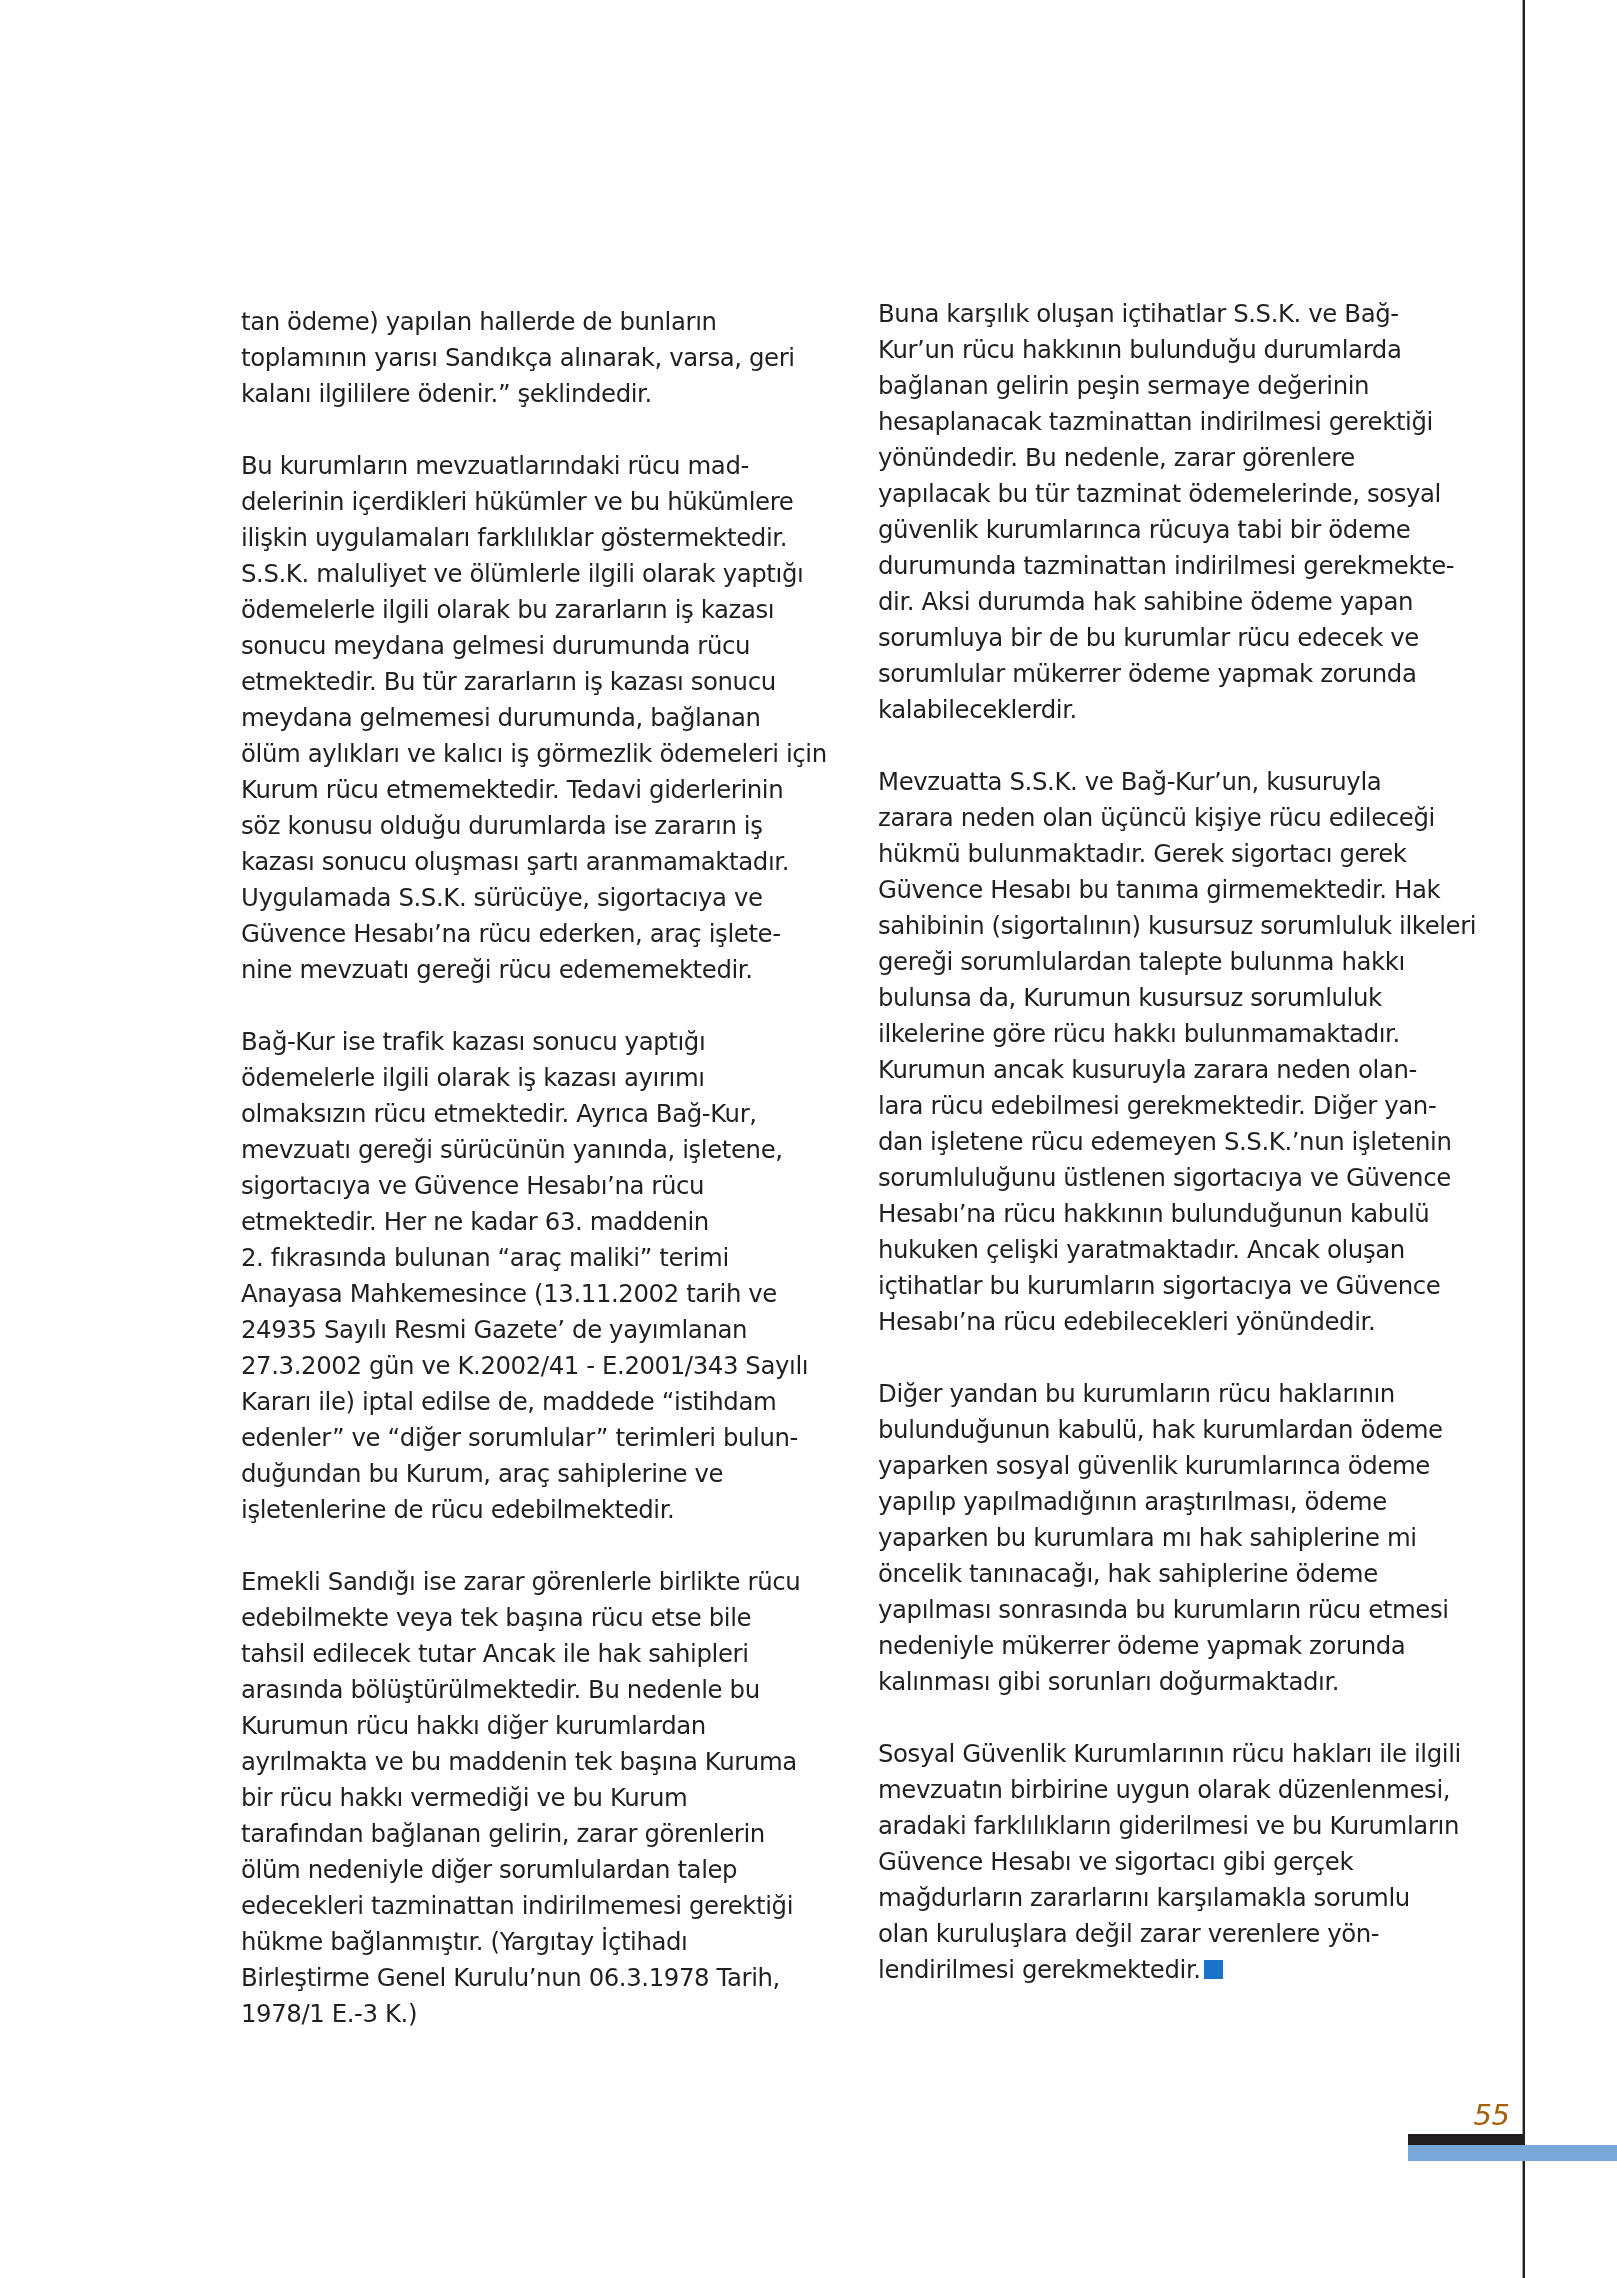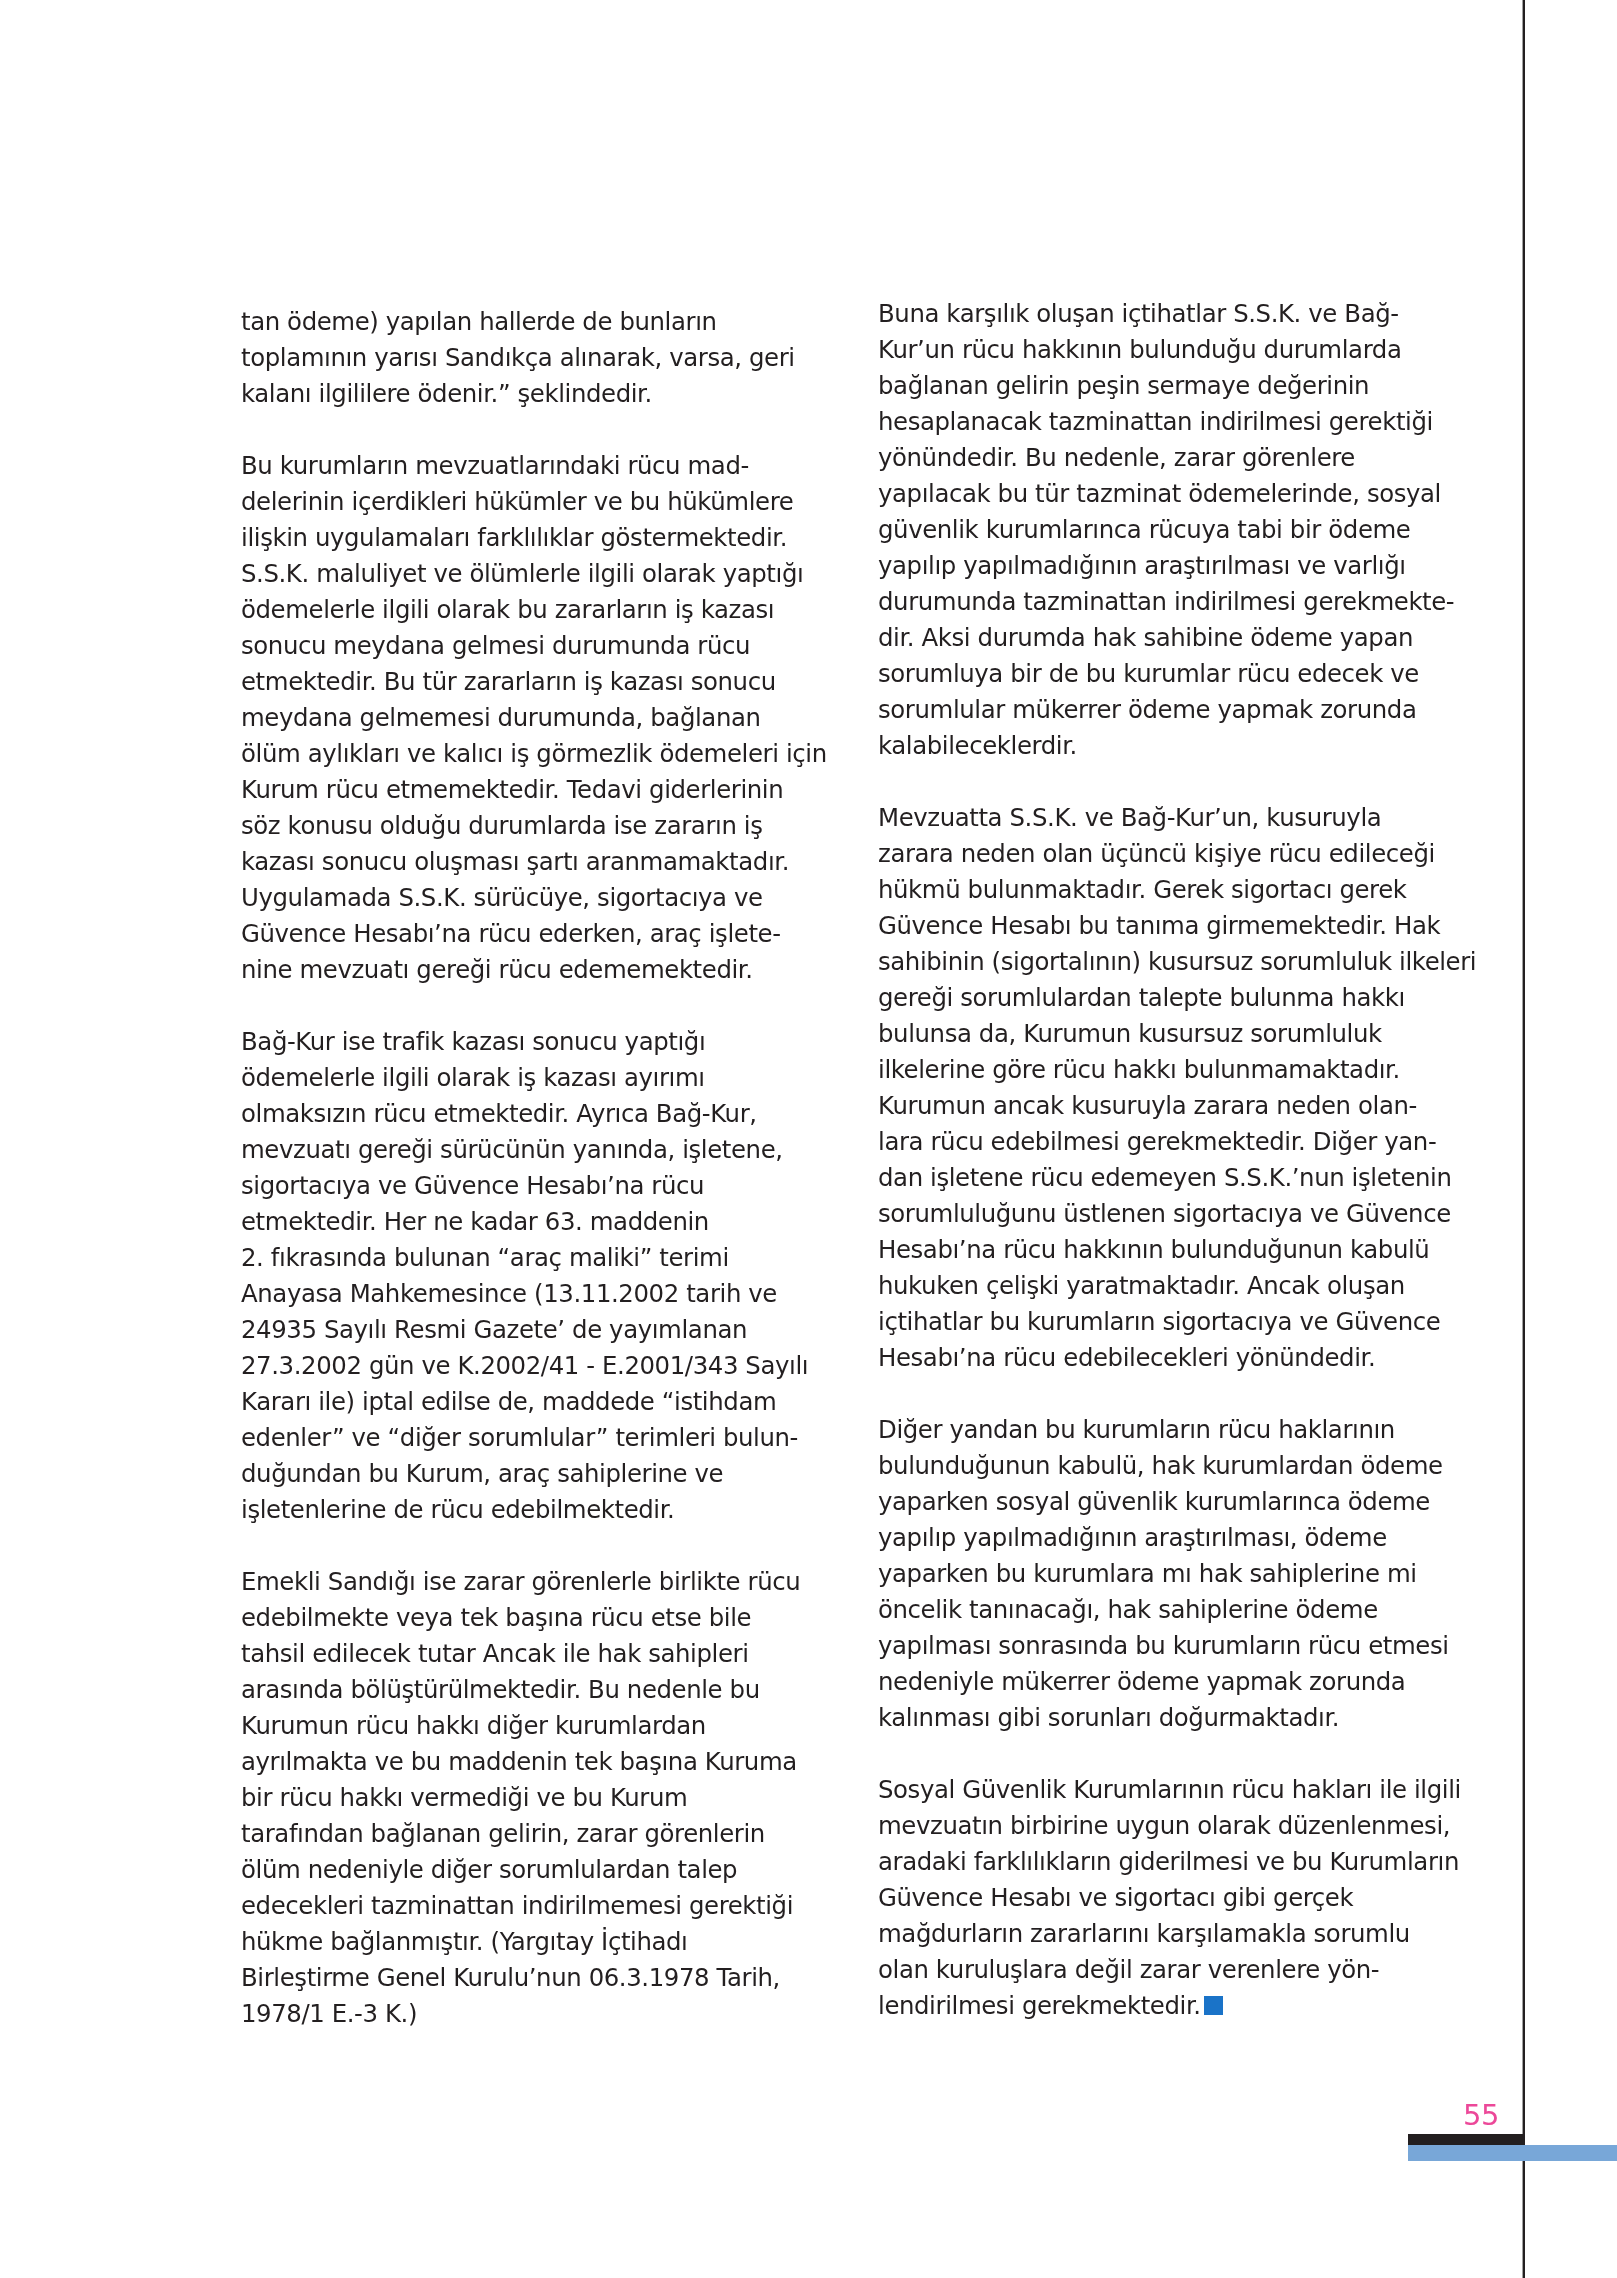--- a/index.html
+++ b/index.html
@@ -5,21 +5,21 @@
   html, body { margin:0; padding:0; }
   body { width:1617px; height:2279px; background:#ffffff; position:relative; overflow:hidden;
          font-family:"DejaVu Sans", sans-serif; color:#231f20; }
   .col { position:absolute; top:296px; width:621px; font-size:24.4px; line-height:36px; letter-spacing:-0.4px; }
   .col-left { left:241px;margin-top:8px; }
   .col-right { left:878px; }
   .para { margin:0 0 36px 0; }
   .line { display:block; white-space:nowrap; }
   .end-mark { display:inline-block; width:19px; height:19px; background:#1a73c8; margin-left:2.9px; vertical-align:-1px; }
   .vline { position:absolute; left:1522px; top:0; width:2.9px; height:2279px; background:#231f20; border-left:1px solid #a0a0a0; box-sizing:border-box; }
-  .page-number { position:absolute; left:1463px; top:2098px; width:57px; text-align:left; font-size:29px; color:#ec4899; letter-spacing:-0.5px; }
+  .page-number { position:absolute; left:1463px; top:2098px; width:57px; text-align:center; font-size:29px; color:#a16207; letter-spacing:-0.5px;font-style:italic; }
   .bar-black { position:absolute; left:1408px; top:2134px; width:115px; height:11.5px; background:#231f20; }
   .bar-blue { position:absolute; left:1408px; top:2145px; width:209px; height:16.3px; background:#78a7d8; }
 </style>
 </head>
 <body>
 
 <div class="col col-left" id="left-col">
     <p class="para">
       <span class="line">tan ödeme) yapılan hallerde de bunların</span>
       <span class="line">toplamının yarısı Sandıkça alınarak, varsa, geri</span>
@@ -76,21 +76,20 @@
   </div>
 <div class="col col-right" id="right-col">
     <p class="para">
       <span class="line">Buna karşılık oluşan içtihatlar S.S.K. ve Bağ-</span>
       <span class="line">Kur’un rücu hakkının bulunduğu durumlarda</span>
       <span class="line">bağlanan gelirin peşin sermaye değerinin</span>
       <span class="line">hesaplanacak tazminattan indirilmesi gerektiği</span>
       <span class="line">yönündedir. Bu nedenle, zarar görenlere</span>
       <span class="line">yapılacak bu tür tazminat ödemelerinde, sosyal</span>
       <span class="line">güvenlik kurumlarınca rücuya tabi bir ödeme</span>
-      <span class="line">yapılıp yapılmadığının araştırılması ve varlığı</span>
       <span class="line">durumunda tazminattan indirilmesi gerekmekte-</span>
       <span class="line">dir. Aksi durumda hak sahibine ödeme yapan</span>
       <span class="line">sorumluya bir de bu kurumlar rücu edecek ve</span>
       <span class="line">sorumlular mükerrer ödeme yapmak zorunda</span>
       <span class="line">kalabileceklerdir.</span>
     </p>
     <p class="para">
       <span class="line">Mevzuatta S.S.K. ve Bağ-Kur’un, kusuruyla</span>
       <span class="line">zarara neden olan üçüncü kişiye rücu edileceği</span>
       <span class="line">hükmü bulunmaktadır. Gerek sigortacı gerek</span>

